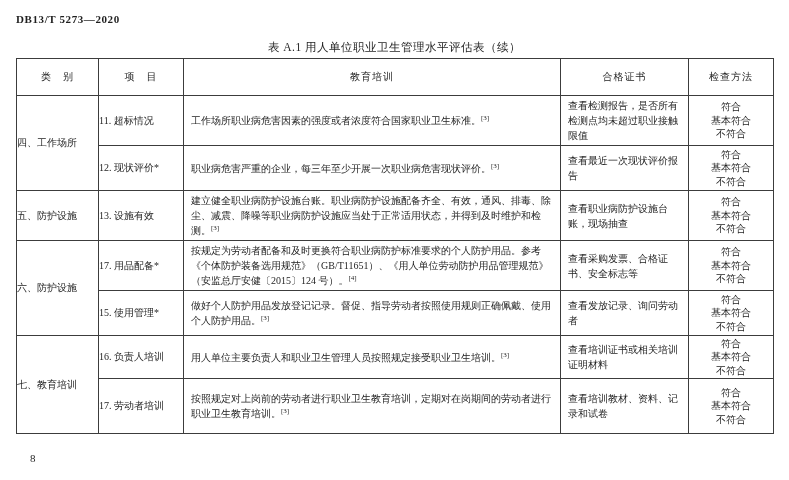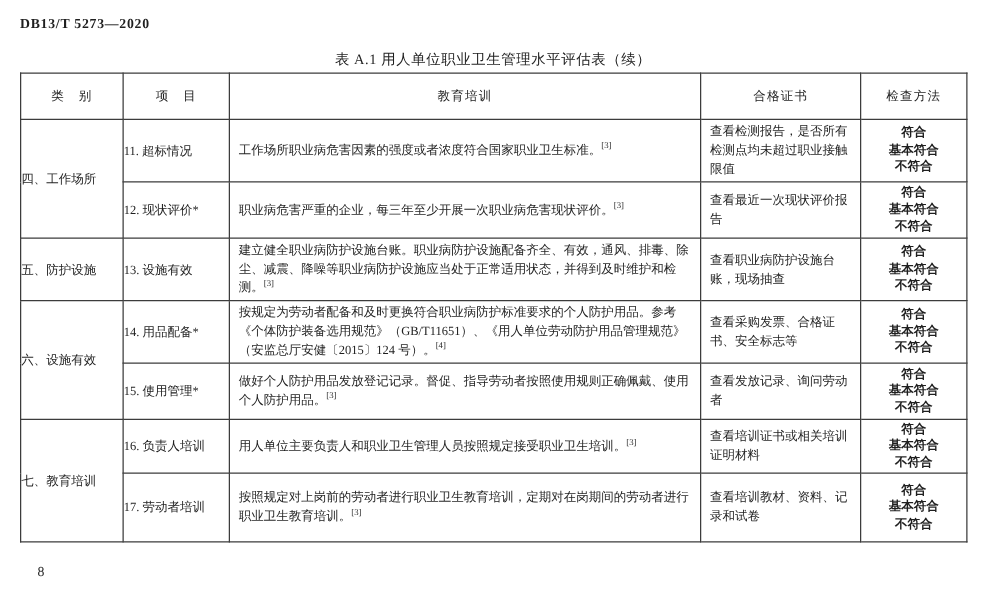--- a/index.html
+++ b/index.html
@@ -46,21 +46,21 @@
   tr.r14 { height: 47px; }
   tr.r15 { height: 45px; }
   tr.r16 { height: 43px; }
   tr.r17 { height: 55px; }
 
   .assessment th { text-align: center; letter-spacing: 1px; }
   td.cat, td.item { text-align: left; }
   td.req, td.method {
     text-align: left; padding: 2px 7px; line-height: 15px;
   }
-  td.result { text-align: center; font-weight: bold; }
+  td.result { text-align: center; }
   .result-line { line-height: 13.5px; }
   sup.ref { font-size: 7px; line-height: 0; }
   .page-number {
     position: absolute; left: 30px; top: 452px;
     font-size: 11px;
   }
 </style>
 </head>
 <body>
 
@@ -113,22 +113,22 @@
     <td class="req"><span>建立健全职业病防护设施台账。职业病防护设施配备齐全、有效，通风、排毒、除尘、减震、降噪等职业病防护设施应当处于正常适用状态，并得到及时维护和检测。</span><sup class="ref">[3]</sup></td>
     <td class="method">查看职业病防护设施台账，现场抽查</td>
     <td class="result">
       <div class="result-line">符合</div>
       <div class="result-line">基本符合</div>
       <div class="result-line">不符合</div>
     </td>
   </tr>
 
   <tr class="r14">
-    <td class="cat" rowspan="2">六、设施有效</td>
-    <td class="item">14. 用品配备*</td>
+    <td class="cat" rowspan="2">六、防护设施</td>
+    <td class="item">17. 用品配备*</td>
     <td class="req"><span>按规定为劳动者配备和及时更换符合职业病防护标准要求的个人防护用品。参考《个体防护装备选用规范》（GB/T11651）、《用人单位劳动防护用品管理规范》（安监总厅安健〔2015〕124 号）。</span><sup class="ref">[4]</sup></td>
     <td class="method">查看采购发票、合格证书、安全标志等</td>
     <td class="result">
       <div class="result-line">符合</div>
       <div class="result-line">基本符合</div>
       <div class="result-line">不符合</div>
     </td>
   </tr>
 
   <tr class="r15">

